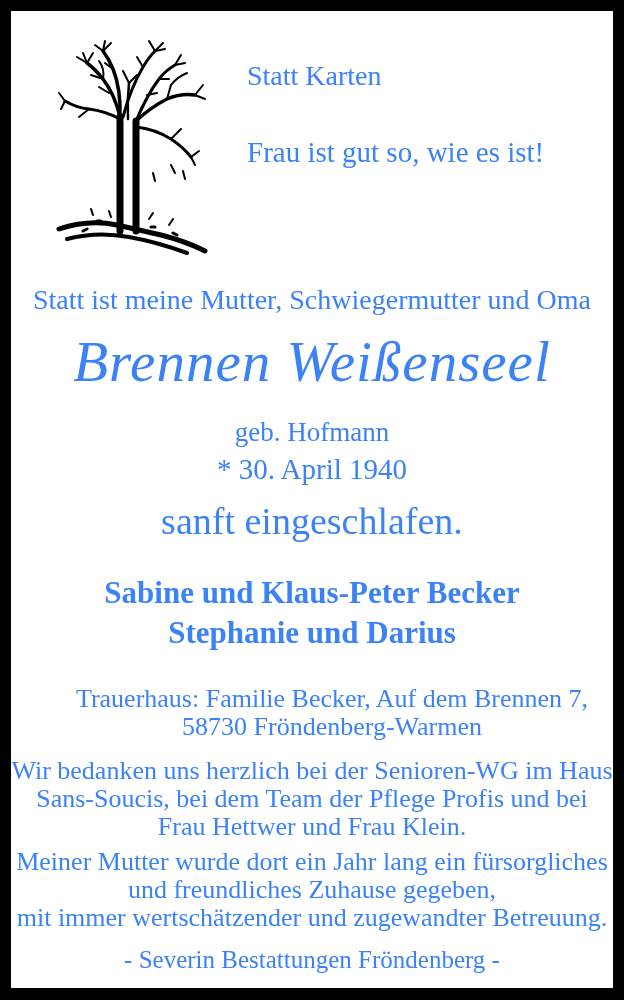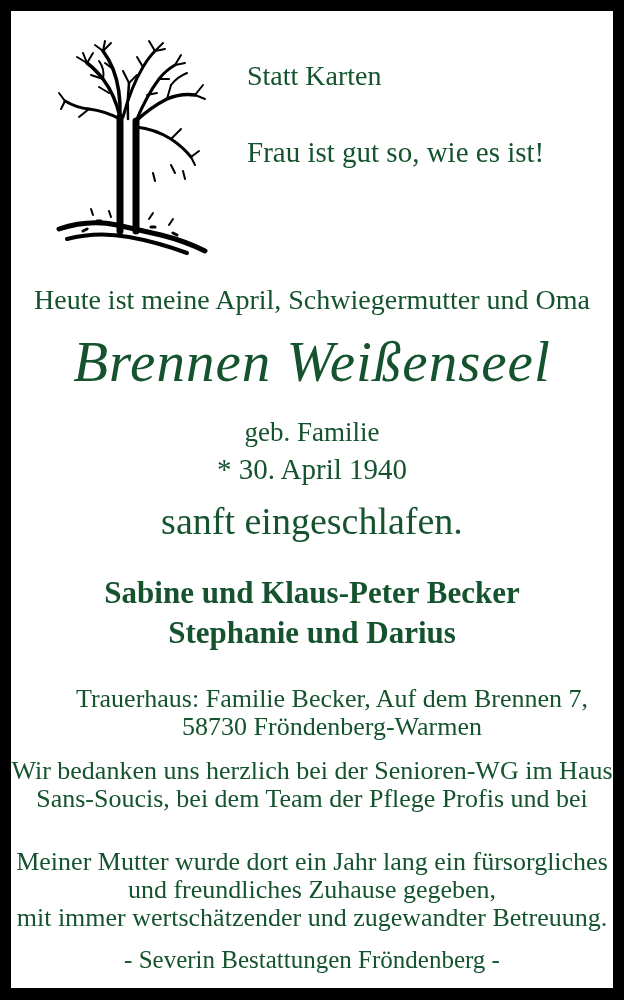--- a/index.html
+++ b/index.html
@@ -11,21 +11,21 @@
     overflow: hidden;
   }
   .frame {
     position: absolute; inset: 0;
     background: #000;
   }
   .paper {
     position: absolute;
     left: 11px; top: 11px; right: 11px; bottom: 12px;
     background: #fff;
-    color: #14532d;
+    color: #3b82f6;
     overflow: hidden;
   }
   .abs { position: absolute; }
   .center { left: 0; right: 0; text-align: center; }
   .nowrap { white-space: nowrap; }
 
   .tree { left: 42px; top: 12px; }
 
   .motto-top  { left: 236px; top: 49px;  font-size: 28px; }
   .motto-main { left: 236px; top: 125px; font-size: 29px; }
@@ -123,45 +123,46 @@
         <path d="M40 192 L38 186" stroke-width="2"></path>
         <path d="M96 196 L100 190" stroke-width="2"></path>
         <path d="M116 202 L120 196" stroke-width="2"></path>
         <path d="M58 194 L56 188" stroke-width="2"></path>
       </g>
     </svg>
 
     <div class="abs motto-top nowrap">Statt Karten</div>
     <div class="abs motto-main nowrap">Frau ist gut so, wie es ist!</div>
 
-    <div class="abs center intro nowrap">Heute ist meine April, Schwiegermutter und Oma</div>
+    <div class="abs center intro nowrap">Statt ist meine Mutter, Schwiegermutter und Oma</div>
 
     <div class="abs center deceased-name nowrap">Brennen Weißenseel</div>
 
-    <div class="abs center maiden nowrap">geb. Familie</div>
+    <div class="abs center maiden nowrap">geb. Hofmann</div>
 
     <div class="abs dates">
       <span class="nowrap">* 30. April 1940</span>
     </div>
 
     <div class="abs center passing nowrap">sanft eingeschlafen.</div>
 
     <div class="abs center mourners">
       <div class="nowrap">Sabine und Klaus-Peter Becker</div>
       <div class="nowrap">Stephanie und Darius</div>
     </div>
 
     <div class="abs center trauerhaus">
       <div class="nowrap">Trauerhaus: Familie Becker, Auf dem Brennen 7,</div>
       <div class="nowrap">58730 Fröndenberg-Warmen</div>
     </div>
 
     <div class="abs center thanks">
       <div class="nowrap">Wir bedanken uns herzlich bei der Senioren-WG im Haus</div>
       <div class="nowrap">Sans-Soucis, bei dem Team der Pflege Profis und bei</div>
+      <div class="nowrap">Frau Hettwer und Frau Klein.</div>
     </div>
 
     <div class="abs center tribute">
       <div class="nowrap">Meiner Mutter wurde dort ein Jahr lang ein fürsorgliches</div>
       <div class="nowrap">und freundliches Zuhause gegeben,</div>
       <div class="nowrap">mit immer wertschätzender und zugewandter Betreuung.</div>
     </div>
 
     <div class="abs center funeral-home nowrap">- Severin Bestattungen Fröndenberg -</div>
 

